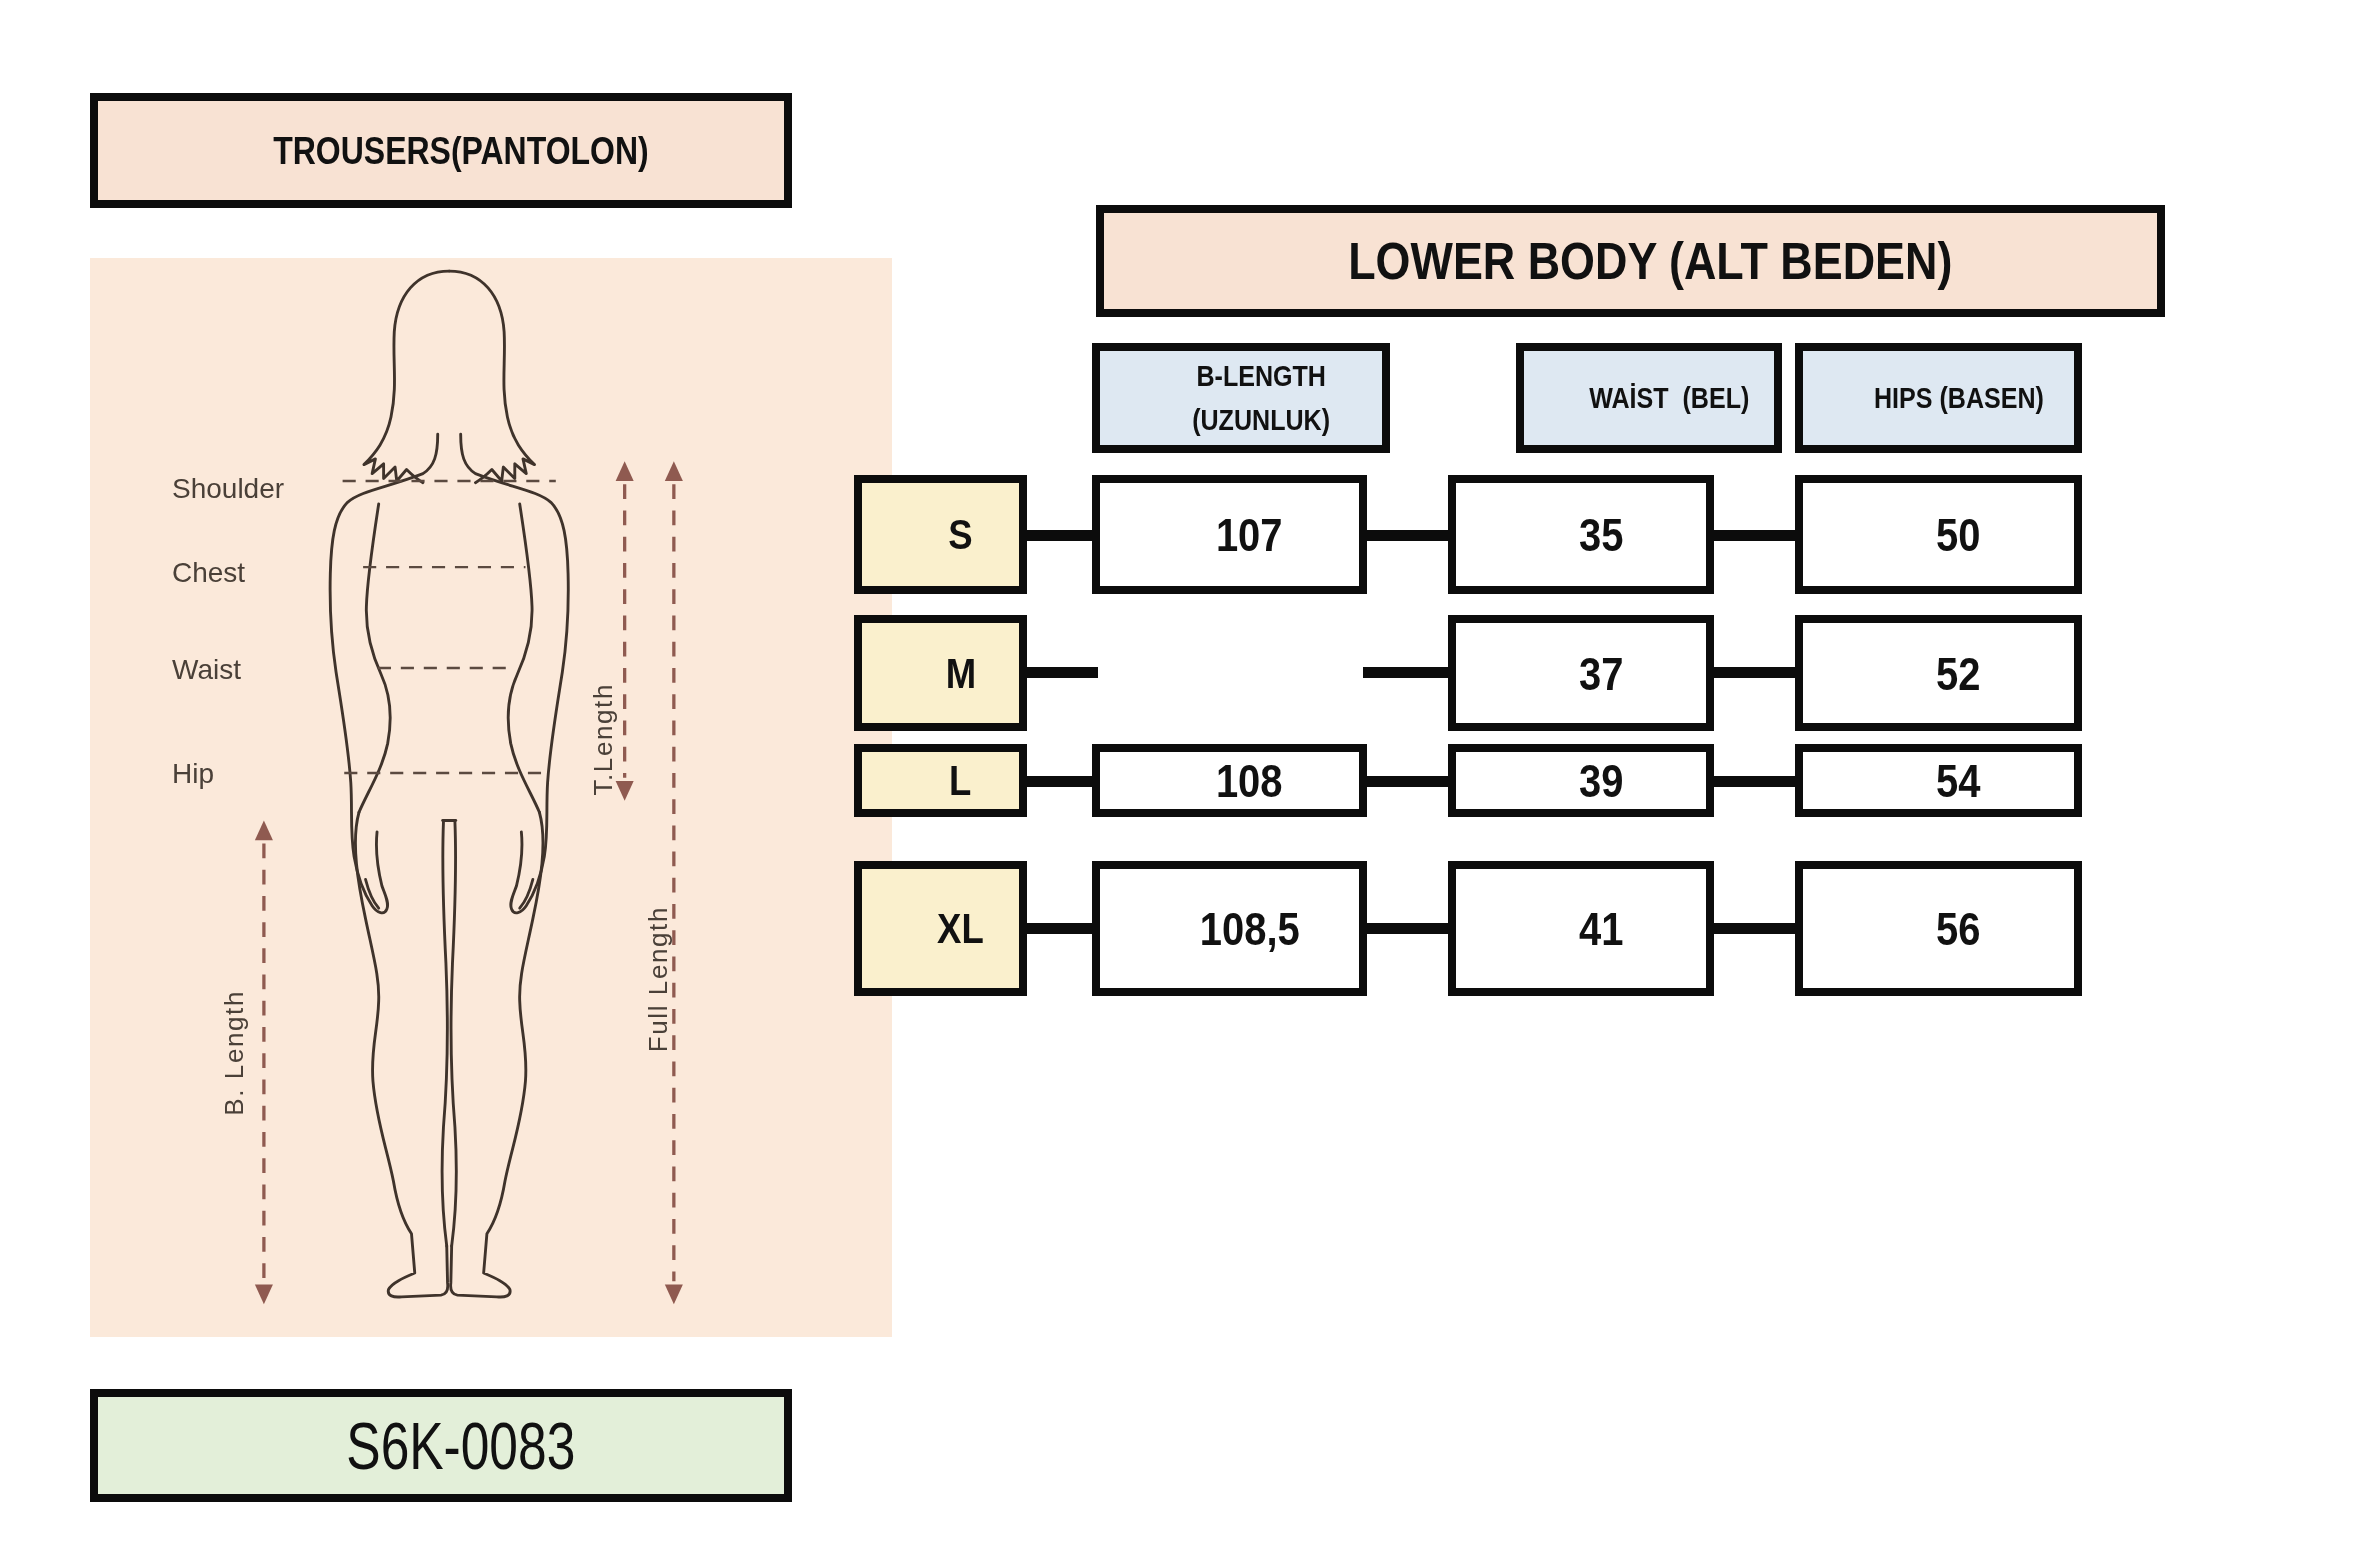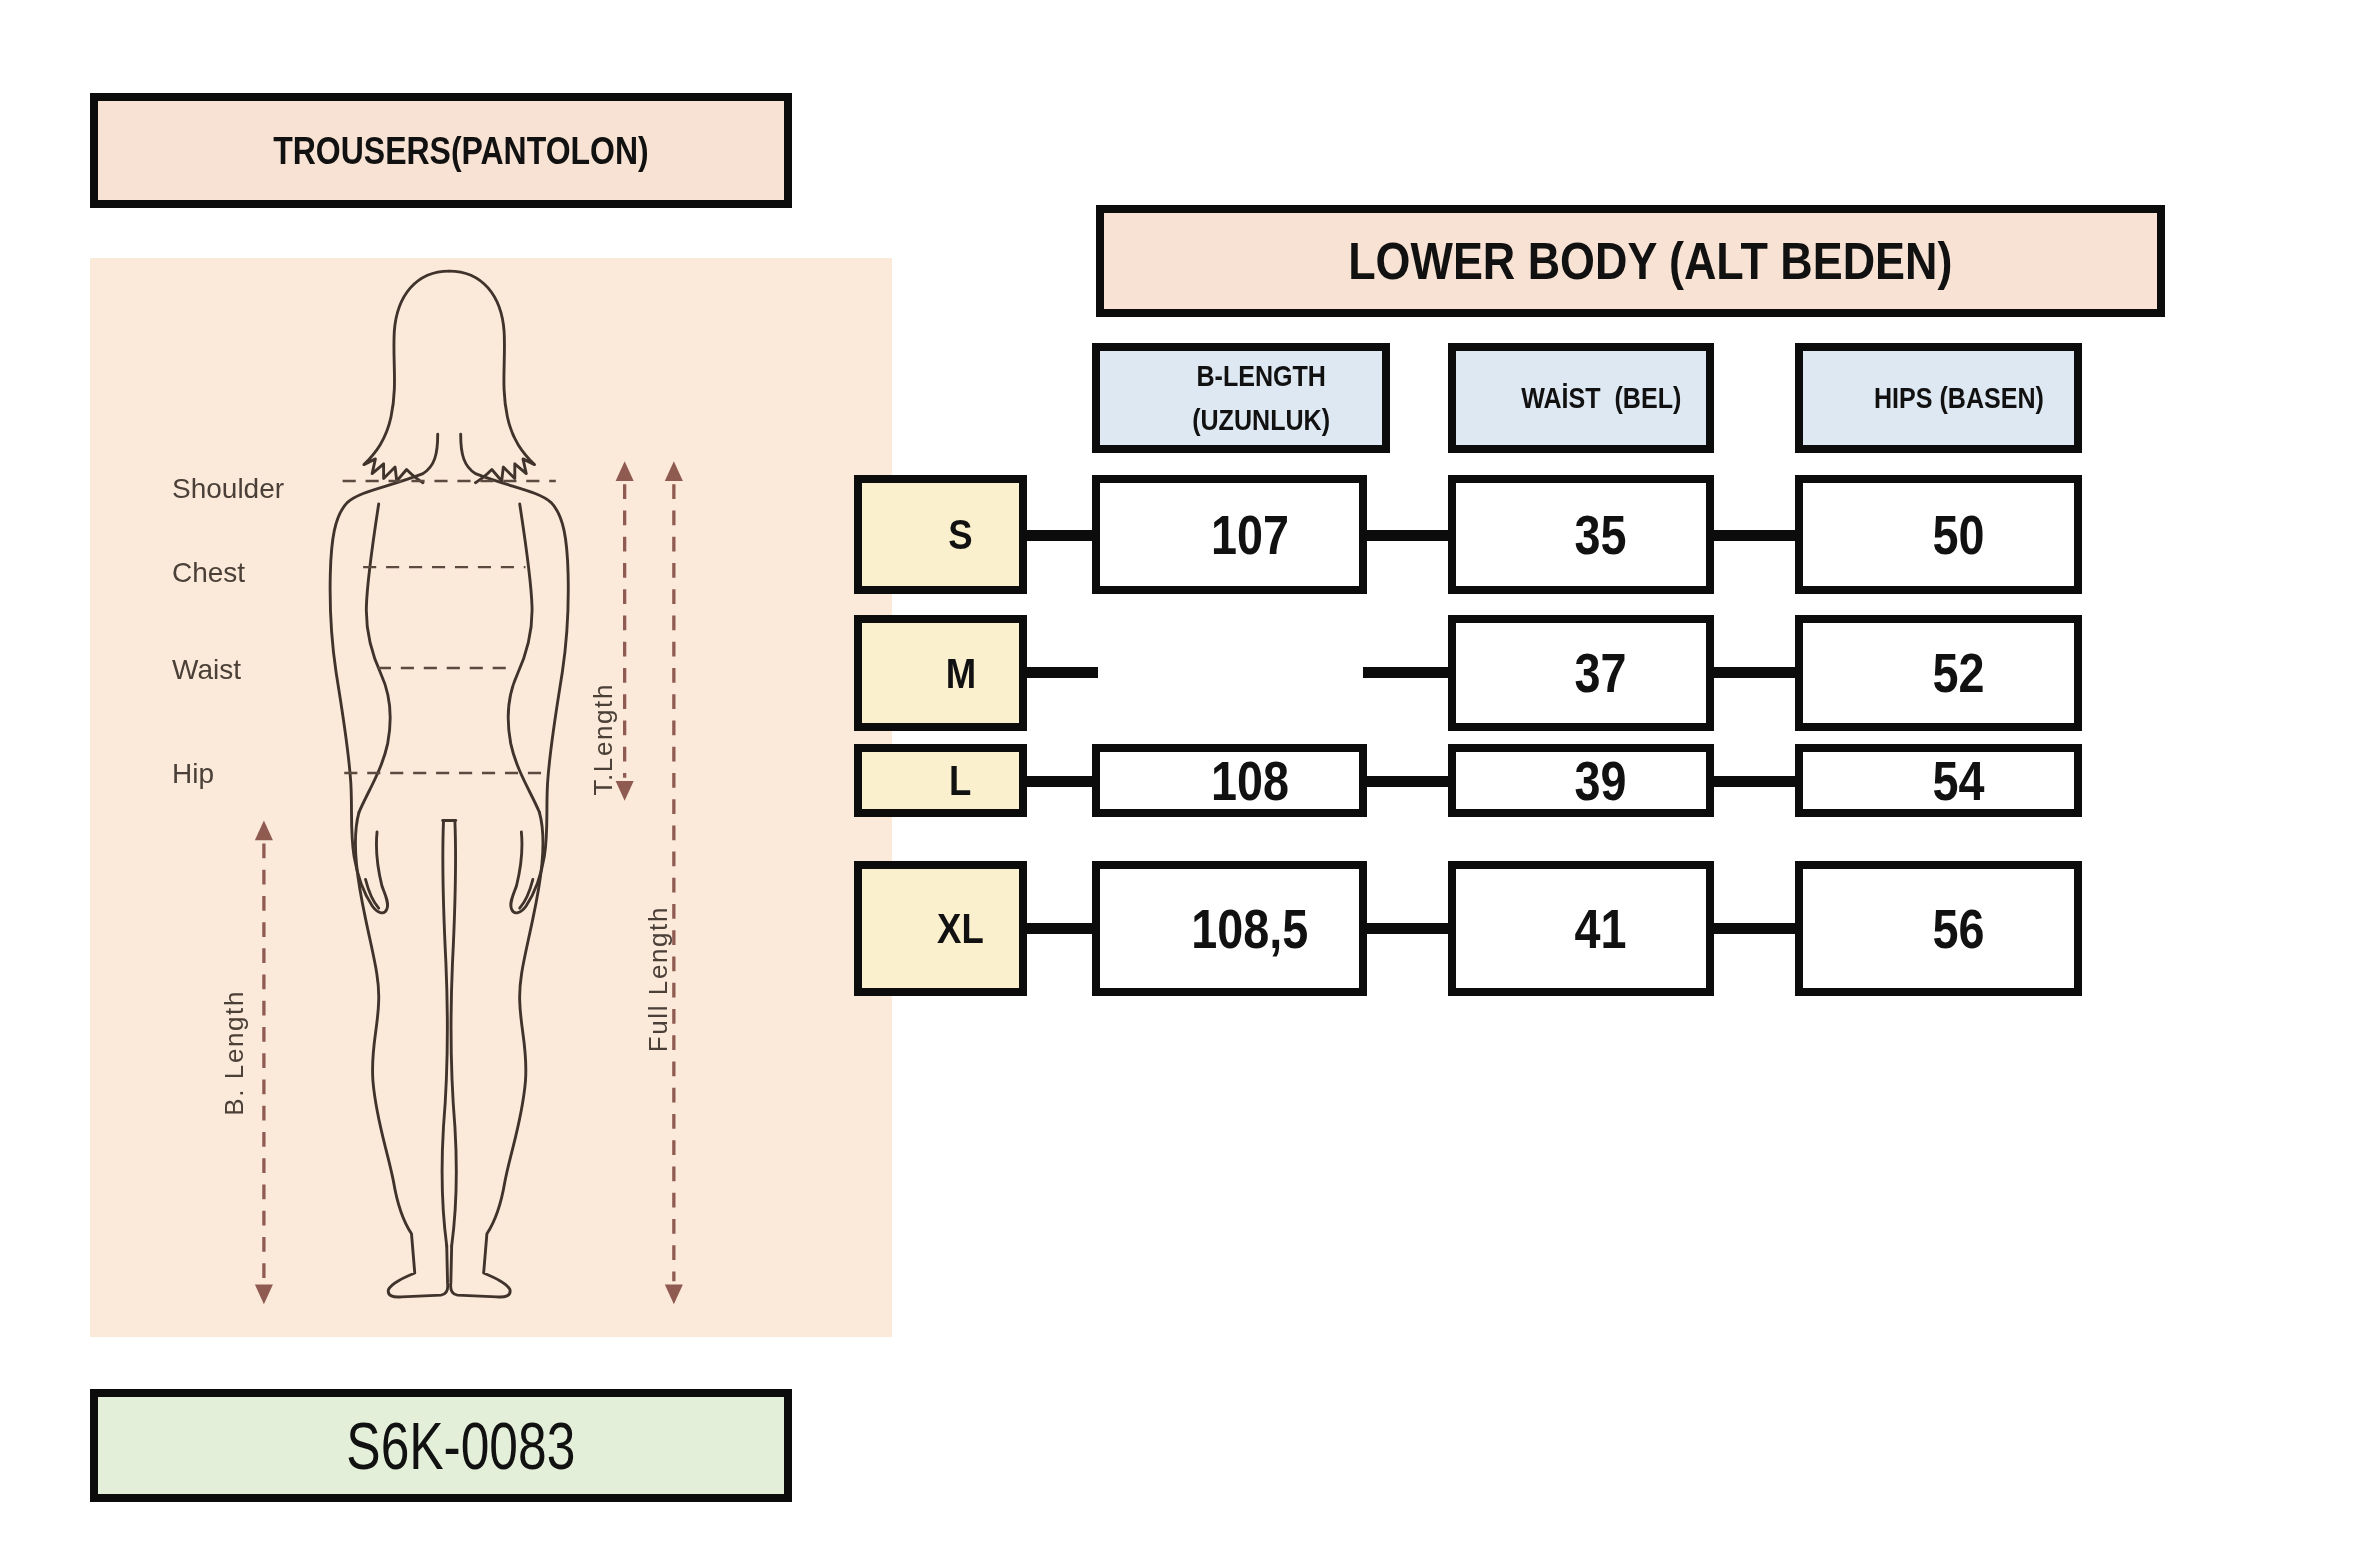--- a/index.html
+++ b/index.html
@@ -41,25 +41,25 @@
 
   
   #lower-header { left:1096px; top:205px; width:1069px; height:112px; background:#F8E2D3;
                   font-weight:700; font-size:51px; }
   #lower-header .cond { transform:scaleX(0.88); }
 
   .colhead { top:343px; height:110px; background:#DEE8F2; font-weight:700; font-size:29.5px;
              flex-direction:column; line-height:1.5; }
   .colhead .cond { transform:scaleX(0.85); white-space:pre-wrap; }
   #colhead-1 { left:1092px; width:298px; }
-  #colhead-2 { left:1448px; width:266px;text-align:right; }
+  #colhead-2 { left:1516px; width:266px;text-align:right; }
   #colhead-3 { left:1795px; width:287px; }
 
   .sizebox { left:854px; width:173px; background:#FAF0CD; font-weight:700; font-size:43px; }
-  .valbox  { background:#ffffff; font-weight:700; font-size:55px; }
+  .valbox  { background:#ffffff; font-weight:700; font-size:47px; }
   .valbox .cond, .sizebox .cond { transform:scaleX(0.85); }
 
   .col-1 { left:1092px; width:275px; }
   .col-2 { left:1448px; width:266px; }
   .col-3 { left:1795px; width:287px; }
 
   .row-s  { top:475px;  height:119px; }
   .row-m  { top:615px;  height:116px; }
   .row-l  { top:744px;  height:73px;  }
   .row-xl { top:861px; height:135px; }

